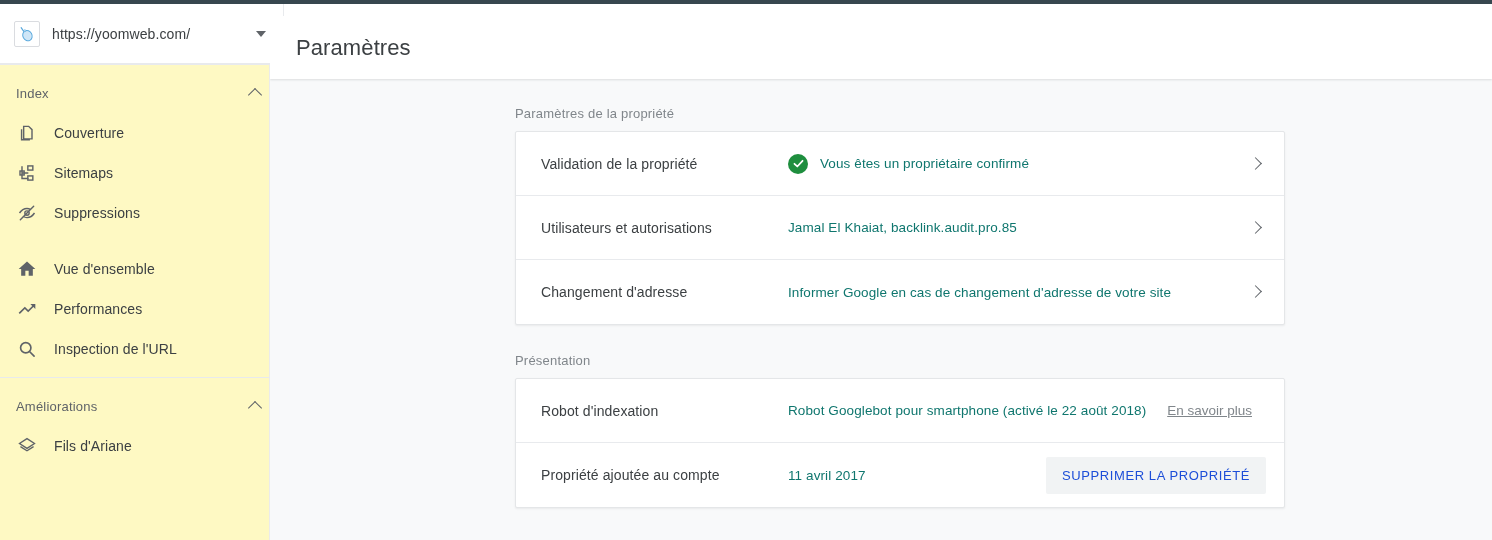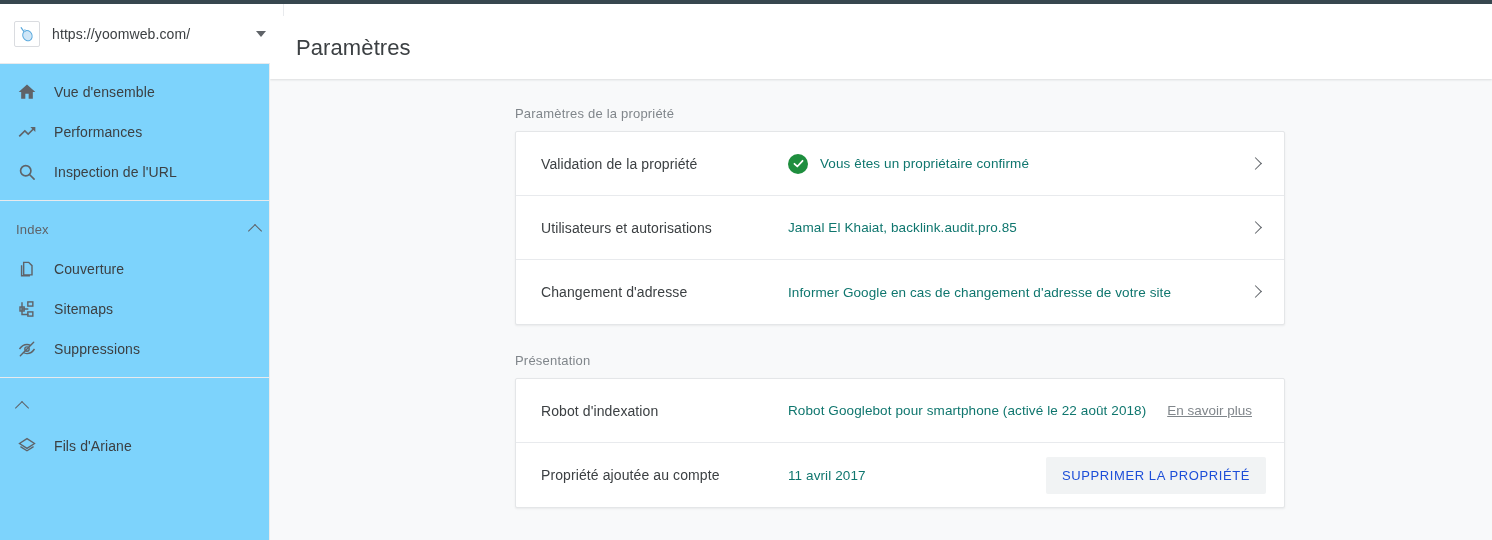--- a/index.html
+++ b/index.html
@@ -27,21 +27,21 @@
     background: #37474f;
     z-index: 40;
   }
 
   
   .sidebar {
     position: absolute;
     top: 4px; left: 0;
     width: 284px;
     height: 536px;
-    background: #7dd3fc;
+    background: #fef9c3;
     border-right: 1px solid #e8eaed;
     overflow: hidden;
   }
 
   .property-selector {
     height: 60px;
     display: flex;
     align-items: center;
     padding: 0 10px 0 14px;
     border-bottom: 1px solid #e8eaed;
@@ -322,52 +322,20 @@
         </svg>
       </span>
       <span class="prop-url">https://yoomweb.com/</span>
       <span class="prop-caret">
         <span class="caret-tri"></span>
       </span>
     </div>
 
     <div class="nav-scroll">
 
-      <div class="nav-group">
-
-        <div class="nav-item">
-          <span class="nav-icon">
-            <svg width="20" height="20" viewBox="0 0 24 24" fill="currentColor" aria-hidden="true">
-              <path d="M10 20v-6h4v6h5v-8h3L12 3 2 12h3v8z"></path>
-            </svg>
-          </span>
-          <span class="nav-label">Vue d'ensemble</span>
-        </div>
-
-        <div class="nav-item">
-          <span class="nav-icon">
-            <svg width="20" height="20" viewBox="0 0 24 24" fill="currentColor" aria-hidden="true">
-              <path d="M16 6l2.29 2.29-4.88 4.88-4-4L2 16.59 3.41 18l6-6 4 4 6.3-6.29L22 12V6z"></path>
-            </svg>
-          </span>
-          <span class="nav-label">Performances</span>
-        </div>
-
-        <div class="nav-item">
-          <span class="nav-icon">
-            <svg width="20" height="20" viewBox="0 0 24 24" fill="none" stroke="currentColor" stroke-width="2" aria-hidden="true">
-              <circle cx="10.5" cy="10.5" r="6.2"></circle>
-              <line x1="15.3" y1="15.3" x2="20.5" y2="20.5" stroke-linecap="round"></line>
-            </svg>
-          </span>
-          <span class="nav-label">Inspection de l'URL</span>
-        </div>
-
-      </div>
-
       <div class="nav-group bordered-top">
         <div class="nav-section-header">
           <span class="nav-section-title">Index</span>
           <span class="chev-up"></span>
         </div>
 
         <div class="nav-item">
           <span class="nav-icon">
             <svg width="20" height="20" viewBox="0 0 24 24" fill="none" stroke="currentColor" stroke-width="1.7" aria-hidden="true">
               <path d="M8 4h6l4 4v11H8z"></path>
@@ -394,22 +362,55 @@
             <svg width="20" height="20" viewBox="0 0 24 24" fill="none" stroke="currentColor" stroke-width="1.7" aria-hidden="true">
               <path d="M3 12s3.6-5.5 9-5.5c1.6 0 3 .5 4.2 1.2M21 12s-3.6 5.5-9 5.5c-1.9 0-3.5-.7-4.8-1.6"></path>
               <circle cx="12" cy="12" r="2.6"></circle>
               <line x1="4" y1="20" x2="20" y2="4" stroke-linecap="round"></line>
             </svg>
           </span>
           <span class="nav-label">Suppressions</span>
         </div>
       </div>
 
+      <div class="nav-group">
+
+        <div class="nav-item">
+          <span class="nav-icon">
+            <svg width="20" height="20" viewBox="0 0 24 24" fill="currentColor" aria-hidden="true">
+              <path d="M10 20v-6h4v6h5v-8h3L12 3 2 12h3v8z"></path>
+            </svg>
+          </span>
+          <span class="nav-label">Vue d'ensemble</span>
+        </div>
+
+        <div class="nav-item">
+          <span class="nav-icon">
+            <svg width="20" height="20" viewBox="0 0 24 24" fill="currentColor" aria-hidden="true">
+              <path d="M16 6l2.29 2.29-4.88 4.88-4-4L2 16.59 3.41 18l6-6 4 4 6.3-6.29L22 12V6z"></path>
+            </svg>
+          </span>
+          <span class="nav-label">Performances</span>
+        </div>
+
+        <div class="nav-item">
+          <span class="nav-icon">
+            <svg width="20" height="20" viewBox="0 0 24 24" fill="none" stroke="currentColor" stroke-width="2" aria-hidden="true">
+              <circle cx="10.5" cy="10.5" r="6.2"></circle>
+              <line x1="15.3" y1="15.3" x2="20.5" y2="20.5" stroke-linecap="round"></line>
+            </svg>
+          </span>
+          <span class="nav-label">Inspection de l'URL</span>
+        </div>
+
+      </div>
+
       <div class="nav-group bordered-top">
         <div class="nav-section-header">
+          <span class="nav-section-title">Améliorations</span>
           <span class="chev-up"></span>
         </div>
 
 
 
         <div class="nav-item">
           <span class="nav-icon">
             <svg width="20" height="20" viewBox="0 0 24 24" fill="none" stroke="currentColor" stroke-width="1.6" aria-hidden="true">
               <path d="M12 3.2 21 9l-9 5.8L3 9z"></path>
               <path d="M4.6 13.1 12 17.8l7.4-4.7" stroke-linecap="round"></path>

